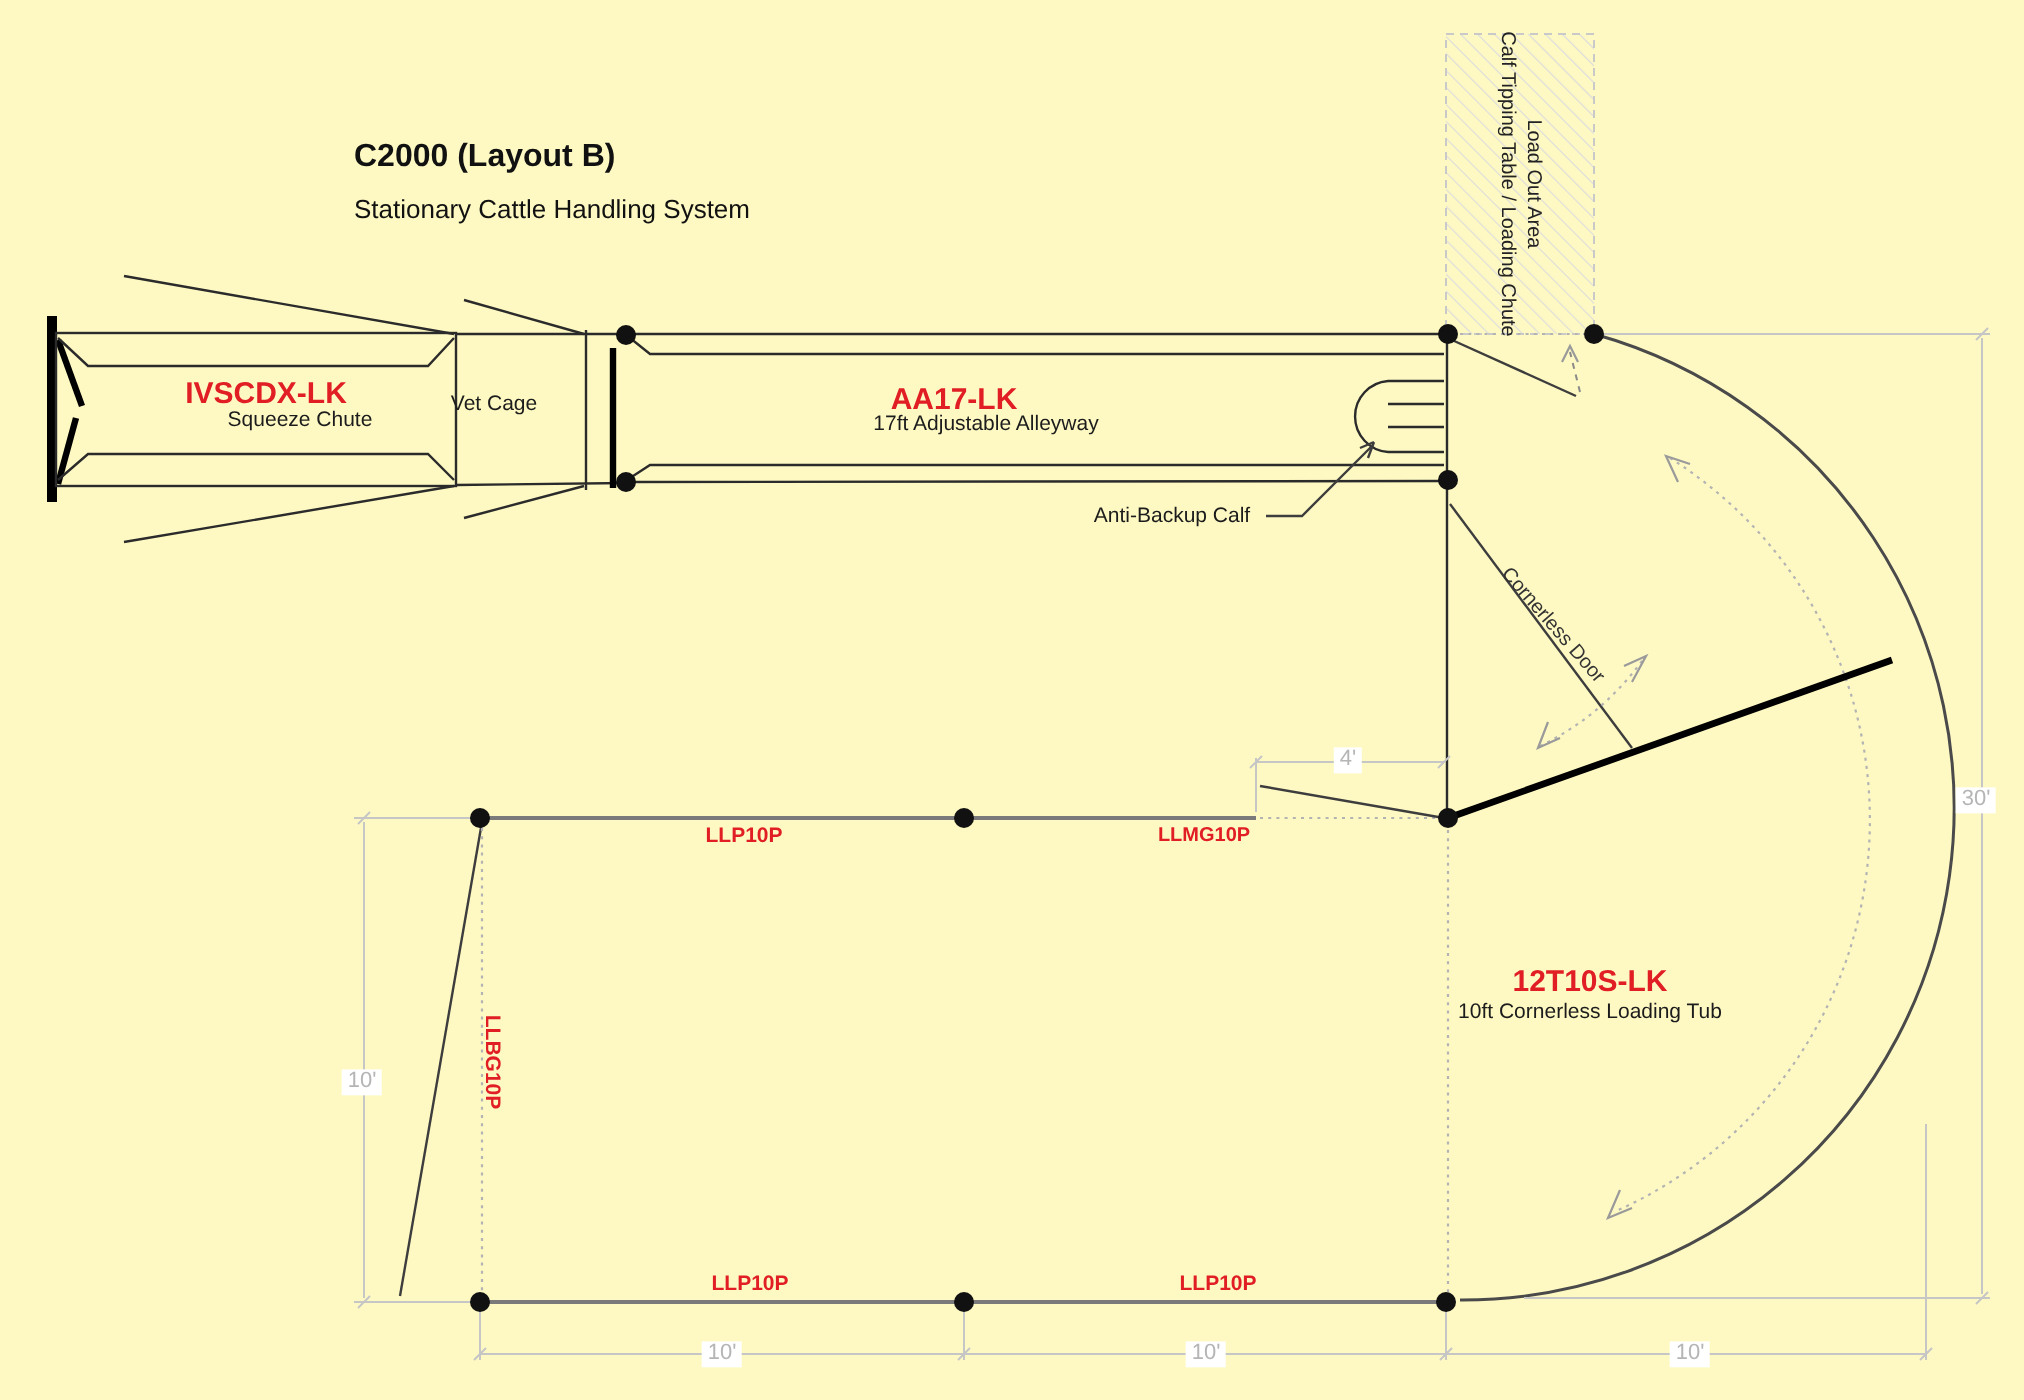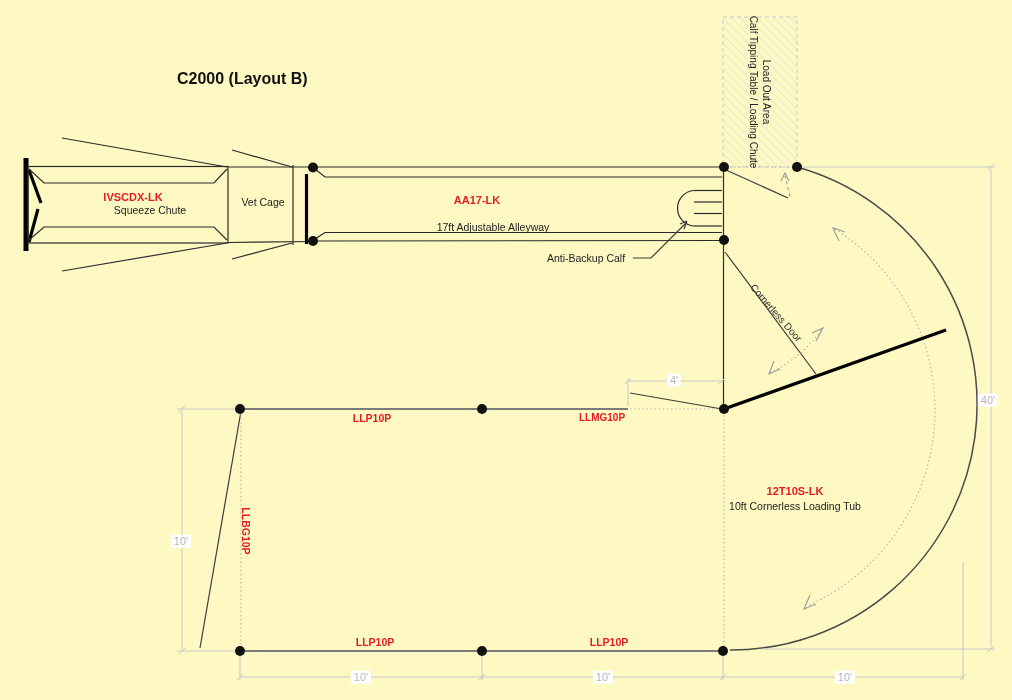--- a/index.html
+++ b/index.html
@@ -15,21 +15,21 @@
   .dotl {stroke:#b3b3b3;stroke-width:1.1;stroke-dasharray:1.5,2.6;fill:none;}
   .dim  {stroke:#c6c6c6;stroke-width:1;fill:none;}
   .arc  {stroke:#4a4a4a;stroke-width:1.5;fill:none;}
   .blk  {stroke:#000;stroke-width:3.4;fill:none;}
   .arrw {stroke:#9a9a9a;stroke-width:1.1;fill:none;}
   .dsh  {stroke:#8a8a8a;stroke-width:1;stroke-dasharray:3,3;fill:none;}
   .hbox {fill:url(#hatch);stroke:#c9c9c9;stroke-width:1;stroke-dasharray:4,3;}
   
   .lbl{position:absolute;transform:translate(-50%,-50%);white-space:nowrap;
        font-size:10.5px;line-height:1.15;text-align:center;}
-  .red{color:var(--part_red);font-weight:bold;font-size:11px;}
+  .red{color:var(--part_red);font-weight:bold;font-size:15px;}
   .sub{font-size:10.5px;color:#1c1c1c;}
   .dimtxt{font-size:11px;color:#b5b5b5;background:#fff;padding:0 3px;}
   .rot90{transform:translate(-50%,-50%) rotate(90deg);}
   .title1{position:absolute;white-space:nowrap;font-size:16px;font-weight:bold;color:#111;}
   .title2{position:absolute;white-space:nowrap;font-size:13px;color:#111;}
   .loadout{font-size:10px;color:#222;width:156px;line-height:1.3;}
   .cdoor{font-size:10px;color:#333;transform:translate(-50%,-50%) rotate(49deg);}
 </style>
 </head>
 <body>
@@ -153,28 +153,29 @@
         <circle cx="724" cy="409" r="5"></circle>
       <circle cx="240" cy="409" r="5"></circle>
         <circle cx="482" cy="409" r="5"></circle>
       <circle cx="240" cy="651" r="5"></circle>
         <circle cx="482" cy="651" r="5"></circle>
       <circle cx="723" cy="651" r="5"></circle>
     </g>
   </svg>
 
   <div class="title1" style="left:177px;top:70px">C2000 (Layout B)</div>
+  <div class="title2" style="left:177px;top:97px">Stationary Cattle Handling System</div>
 
   <div class="lbl red" style="left:133px;top:197px">IVSCDX-LK</div>
   <div class="lbl sub" style="left:150px;top:210px">Squeeze Chute</div>
 
-  <div class="lbl sub" style="left:263px;top:202px">Vet Cage</div>
+  <div class="lbl sub" style="left:247px;top:202px">Vet Cage</div>
 
   <div class="lbl red" style="left:477px;top:200px">AA17-LK</div>
-  <div class="lbl sub" style="left:493px;top:227px">17ft Adjustable Alleyway</div>
+  <div class="lbl sub" style="left:493px;top:212px">17ft Adjustable Alleyway</div>
 
   <div class="lbl sub" style="left:586px;top:258px">Anti-Backup Calf</div>
 
   <div class="lbl rot90 loadout" style="left:760px;top:92px">
     <div>Load Out Area</div>
     <div>Calf Tipping Table / Loading Chute</div>
   </div>
 
   <div class="lbl cdoor" style="left:776px;top:313px">Cornerless Door</div>
 
@@ -185,15 +186,15 @@
   <div class="lbl red" style="left:602px;top:418px;font-size:10px">LLMG10P</div>
   <div class="lbl red rot90" style="left:246px;top:531px;font-size:10.5px">LLBG10P</div>
   <div class="lbl red" style="left:375px;top:642px;font-size:10.5px">LLP10P</div>
   <div class="lbl red" style="left:609px;top:642px;font-size:10.5px">LLP10P</div>
 
   <div class="lbl dimtxt" style="left:674px;top:380px">4'</div>
   <div class="lbl dimtxt" style="left:181px;top:541px">10'</div>
   <div class="lbl dimtxt" style="left:361px;top:677px">10'</div>
   <div class="lbl dimtxt" style="left:603px;top:677px">10'</div>
   <div class="lbl dimtxt" style="left:845px;top:677px">10'</div>
-  <div class="lbl dimtxt" style="left:988px;top:400px">40'</div>
+  <div class="lbl dimtxt" style="left:988px;top:400px">30'</div>
 
 </div>
 
 </body></html>

